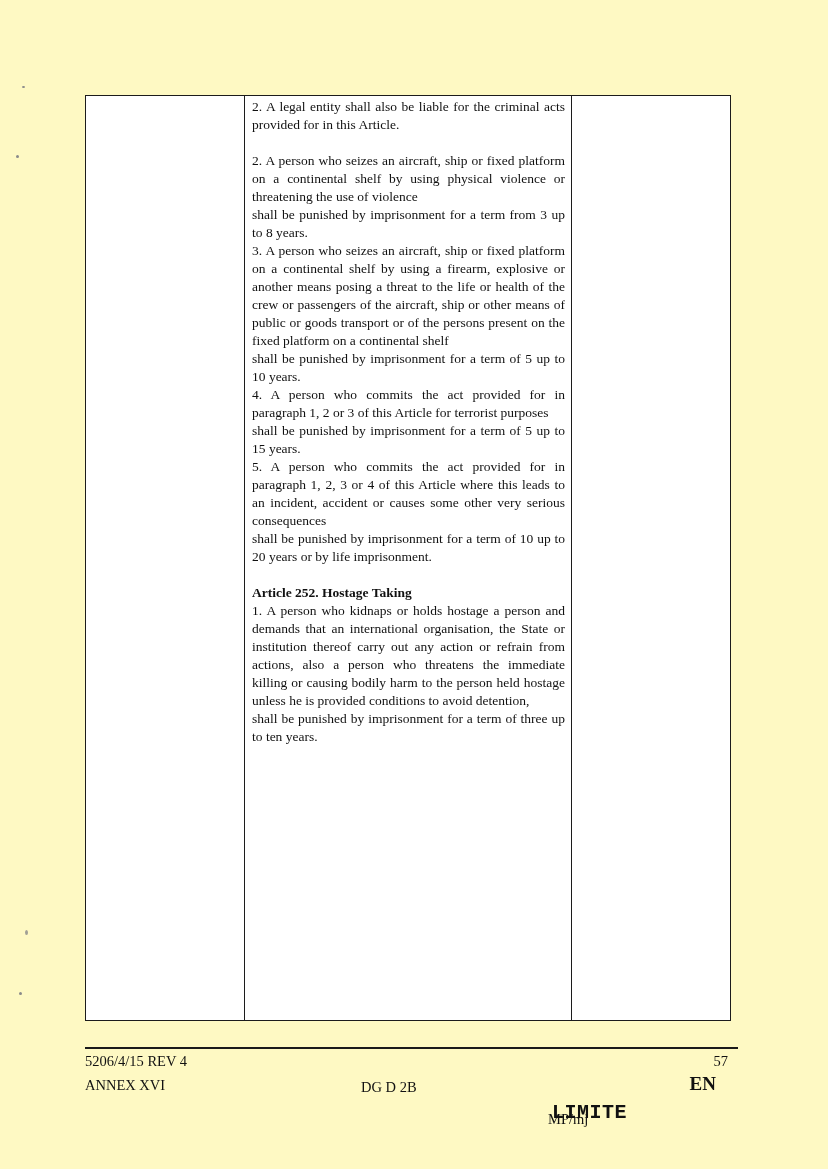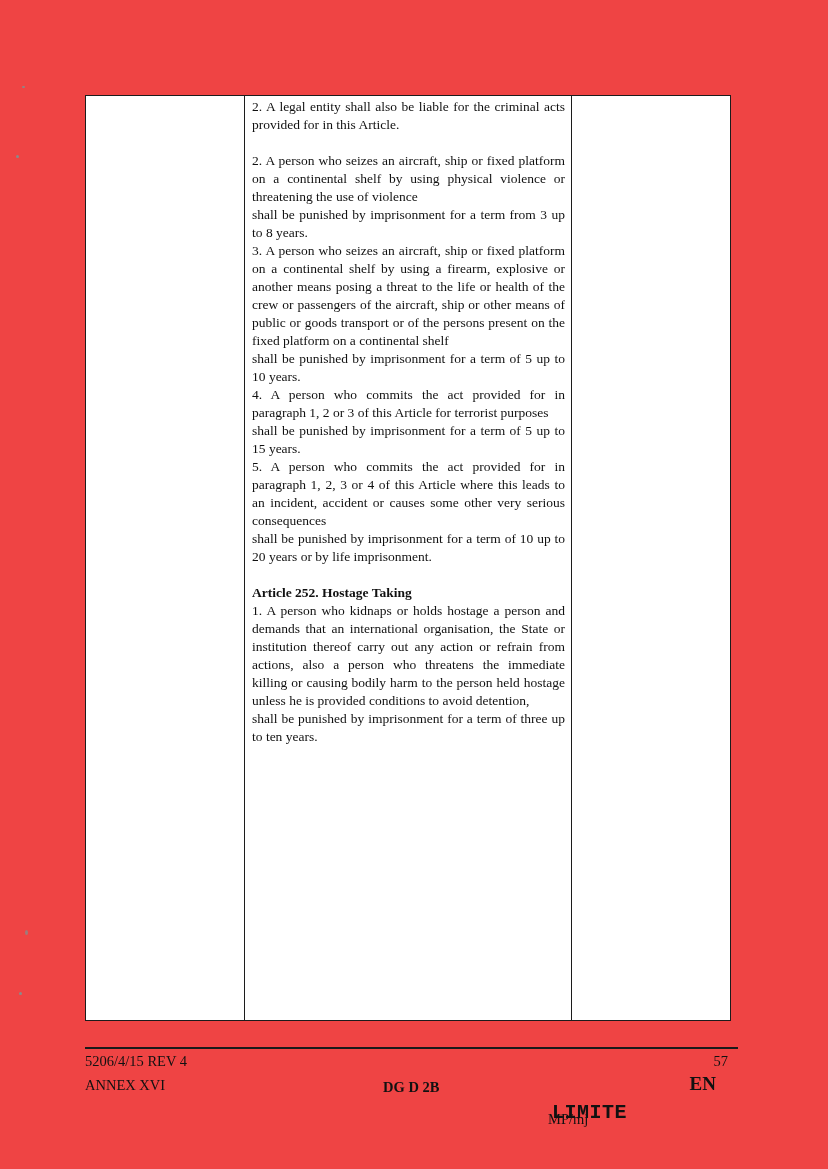--- a/index.html
+++ b/index.html
@@ -4,21 +4,21 @@
 <style>
   html, body {
     margin: 0;
     padding: 0;
     background: #e8e8e8;
   }
   .page {
     position: relative;
     width: 828px;
     height: 1169px;
-    background: #ef4444;
+    background: #fef9c3;
     font-family: "Liberation Serif", serif;
     color: #111111;
     overflow: hidden;
   }
   
   .doc-table {
     position: absolute;
     left: 85px;
     top: 95px;
     width: 646px;
@@ -63,21 +63,21 @@
     height: 2px;
     background: #1a1a1a;
   }
   .footer-text {
     position: absolute;
     font-size: 14.5px;
     white-space: nowrap;
   }
   .f-docref   { left: 85px;  top: 1053px; }
   .f-annex    { left: 85px;  top: 1077px; text-align: right; }
-  .f-dg       { left: 383px; top: 1079px; font-weight: bold; }
+  .f-dg       { left: 361px; top: 1079px; }
   .f-initials { left: 548px; top: 1111px; }
   .f-page     { top: 1053px; right: 100px; }
   .f-limite   { left: 552px; top: 1101px; font-size: 20px; font-weight: bold; letter-spacing: 0.5px; font-family: Liberation Mono, monospace; }
   .f-lang     { top: 1073px; right: 112px; font-size: 19px; font-weight: bold; }
   
   .speck {
     position: absolute;
     background: #8a8a8a;
     border-radius: 50%;
   }

